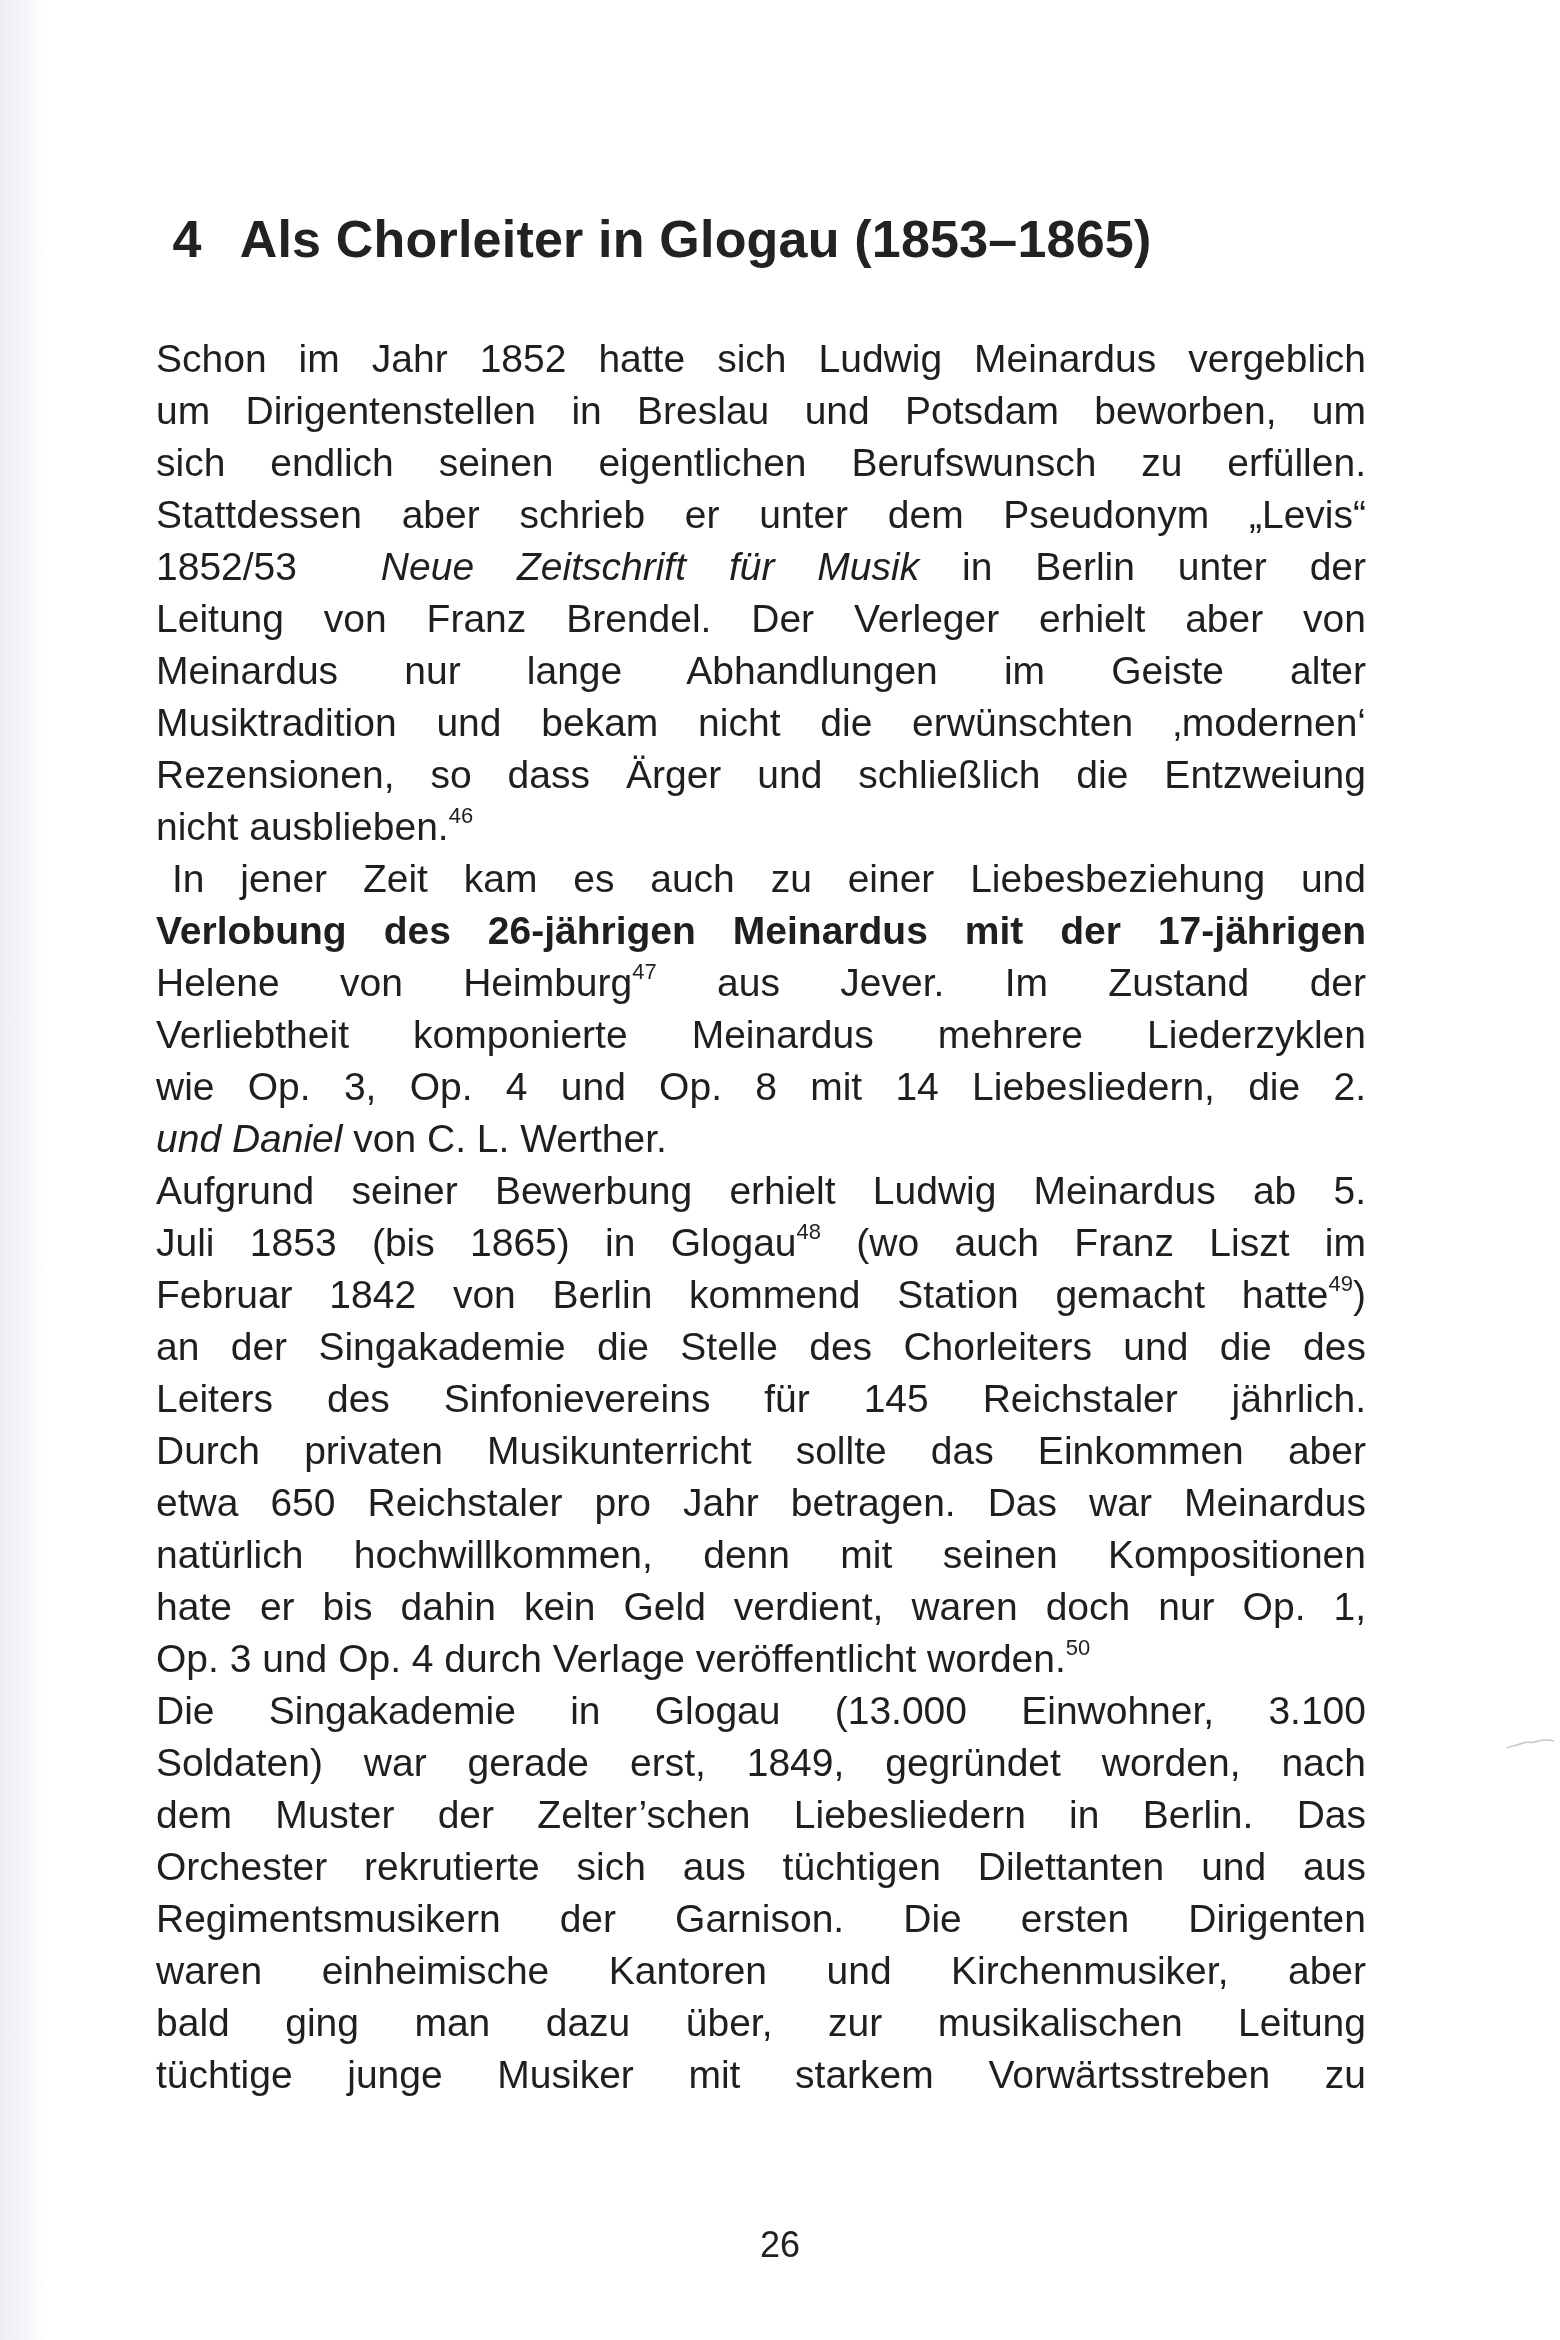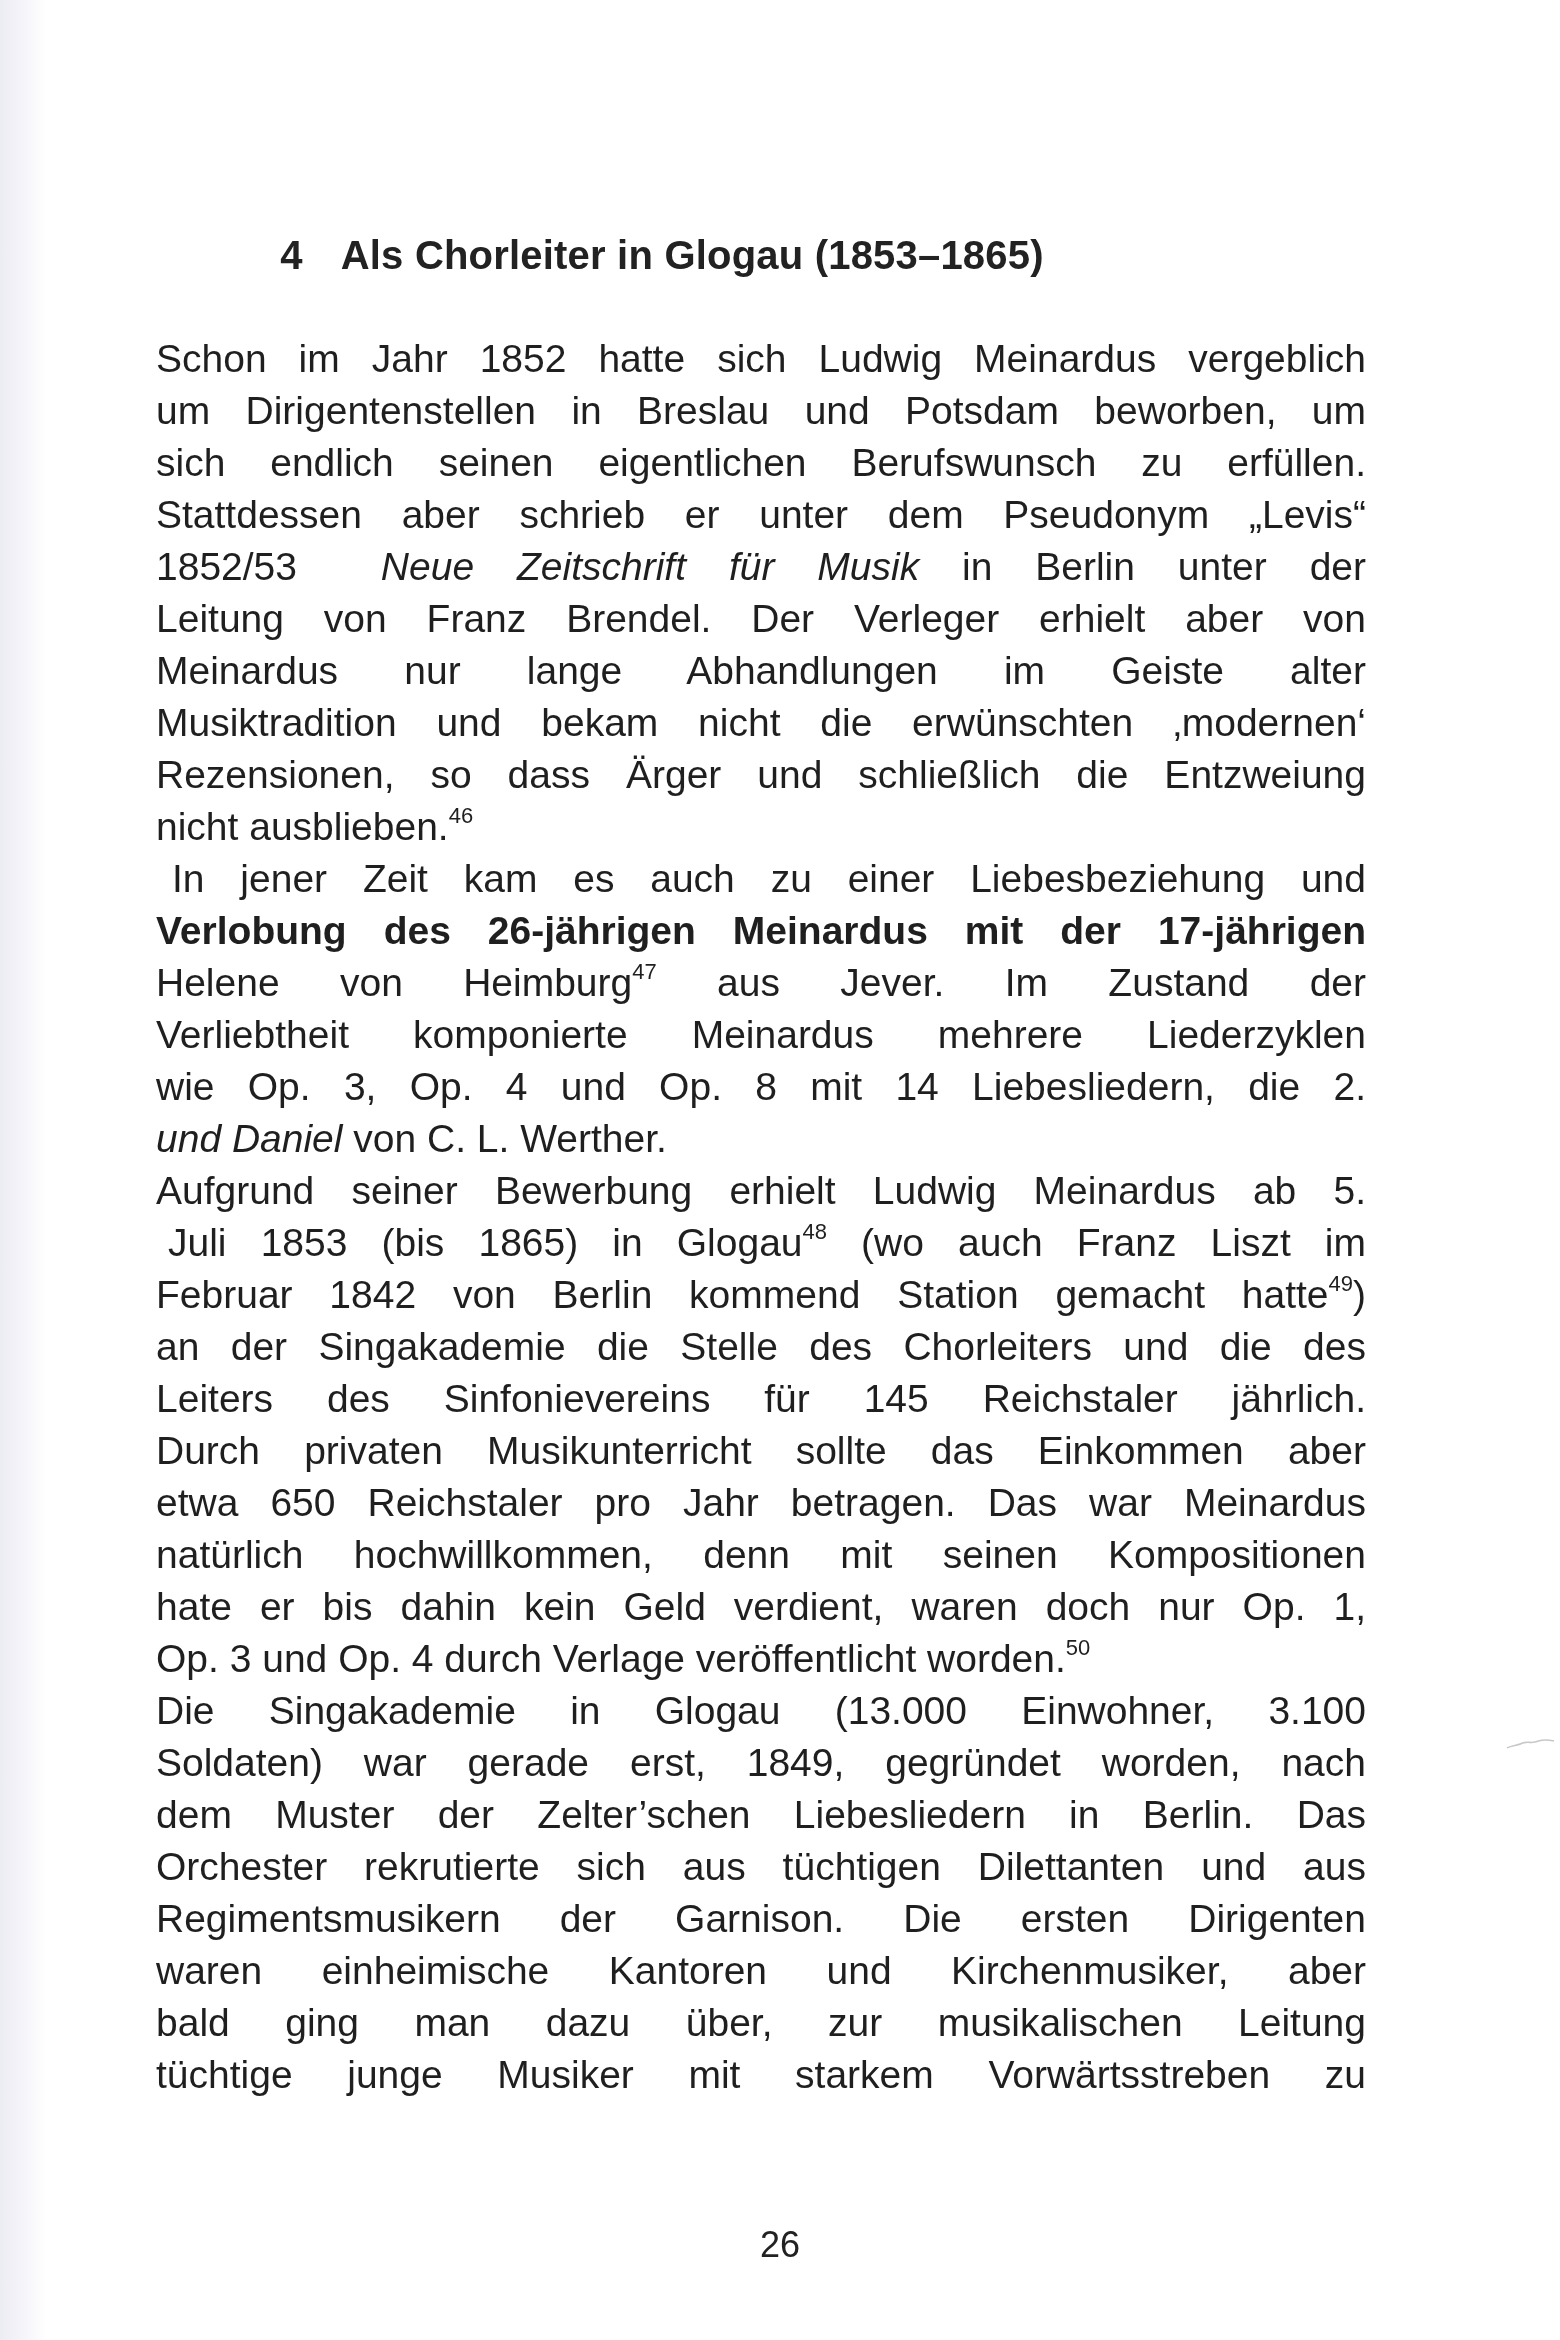--- a/index.html
+++ b/index.html
@@ -20,24 +20,24 @@
       left: 0;
       top: 0;
       width: 46px;
       height: 2340px;
       background: linear-gradient(to right, #ececf3 0%, #f6f5fa 55%, #ffffff 100%);
     }
     .heading {
       position: absolute;
       left: 0;
       width: 1324px;
-      top: 230px;
+      top: 214px;
       text-align: center;
       font-weight: bold;
-      font-size: 40px;
+      font-size: 52px;
       line-height: 50px;
       color: #222;
       letter-spacing: 0.2px;
       margin: 0;
     }
     .heading .num {
       margin-right: 38px;
     }
     .body-text {
       position: absolute;
@@ -106,21 +106,21 @@
     <div class="line" style="white-space: normal;"><span style="white-space: normal;">Musiktradition und bekam nicht die erwünschten ‚modernen‘</span></div>
     <div class="line" style="white-space: normal;"><span style="white-space: normal;">Rezensionen, so dass Ärger und schließlich die Entzweiung</span></div>
     <div class="line last" style="white-space: normal;"><span style="white-space: normal;">nicht ausblieben.</span><sup>46</sup></div>
     <div class="line" style="white-space: normal; margin-left: 16px;"><span style="white-space: normal;">In jener Zeit kam es auch zu einer Liebesbeziehung und</span></div>
     <div class="line" style="white-space: normal;"><span style="white-space: normal; font-weight: bold;">Verlobung des 26-jährigen Meinardus mit der 17-jährigen</span></div>
     <div class="line" style="white-space: normal;"><span style="white-space: normal;">Helene von Heimburg</span><sup>47</sup><span style="white-space: normal;"> aus Jever. Im Zustand der</span></div>
     <div class="line" style="white-space: normal;"><span style="white-space: normal;">Verliebtheit komponierte Meinardus mehrere Liederzyklen</span></div>
     <div class="line" style="white-space: normal;"><span style="white-space: normal;">wie Op. 3, Op. 4 und Op. 8 mit 14 Liebesliedern, die 2.</span></div>
     <div class="line last" style="white-space: normal;"><span class="it" style="white-space: normal;">und Daniel</span><span style="white-space: normal;"> von C. L. Werther.</span></div>
     <div class="line" style="white-space: normal;"><span style="white-space: normal;">Aufgrund seiner Bewerbung erhielt Ludwig Meinardus ab 5.</span></div>
-    <div class="line" style="white-space: normal; margin-left: 12px;"><span style="white-space: normal;">Juli 1853 (bis 1865) in Glogau</span><sup>48</sup><span style="white-space: normal;"> (wo auch Franz Liszt im</span></div>
+    <div class="line" style="white-space: normal;"><span style="white-space: normal;">Juli 1853 (bis 1865) in Glogau</span><sup>48</sup><span style="white-space: normal;"> (wo auch Franz Liszt im</span></div>
     <div class="line" style="white-space: normal;"><span style="white-space: normal;">Februar 1842 von Berlin kommend Station gemacht hatte</span><sup>49</sup><span style="white-space: normal;">)</span></div>
     <div class="line" style="white-space: normal;"><span style="white-space: normal;">an der Singakademie die Stelle des Chorleiters und die des</span></div>
     <div class="line" style="white-space: normal;"><span style="white-space: normal;">Leiters des Sinfonievereins für 145 Reichstaler jährlich.</span></div>
     <div class="line" style="white-space: normal;"><span style="white-space: normal;">Durch privaten Musikunterricht sollte das Einkommen aber</span></div>
     <div class="line" style="white-space: normal;"><span style="white-space: normal;">etwa 650 Reichstaler pro Jahr betragen. Das war Meinardus</span></div>
     <div class="line" style="white-space: normal;"><span style="white-space: normal;">natürlich hochwillkommen, denn mit seinen Kompositionen</span></div>
     <div class="line" style="white-space: normal;"><span style="white-space: normal;">hate er bis dahin kein Geld verdient, waren doch nur Op. 1,</span></div>
     <div class="line last" style="white-space: normal;"><span style="white-space: normal;">Op. 3 und Op. 4 durch Verlage veröffentlicht worden.</span><sup>50</sup></div>
     <div class="line" style="white-space: normal;"><span style="white-space: normal;">Die Singakademie in Glogau (13.000 Einwohner, 3.100</span></div>
     <div class="line" style="white-space: normal;"><span style="white-space: normal;">Soldaten) war gerade erst, 1849, gegründet worden, nach</span></div>

